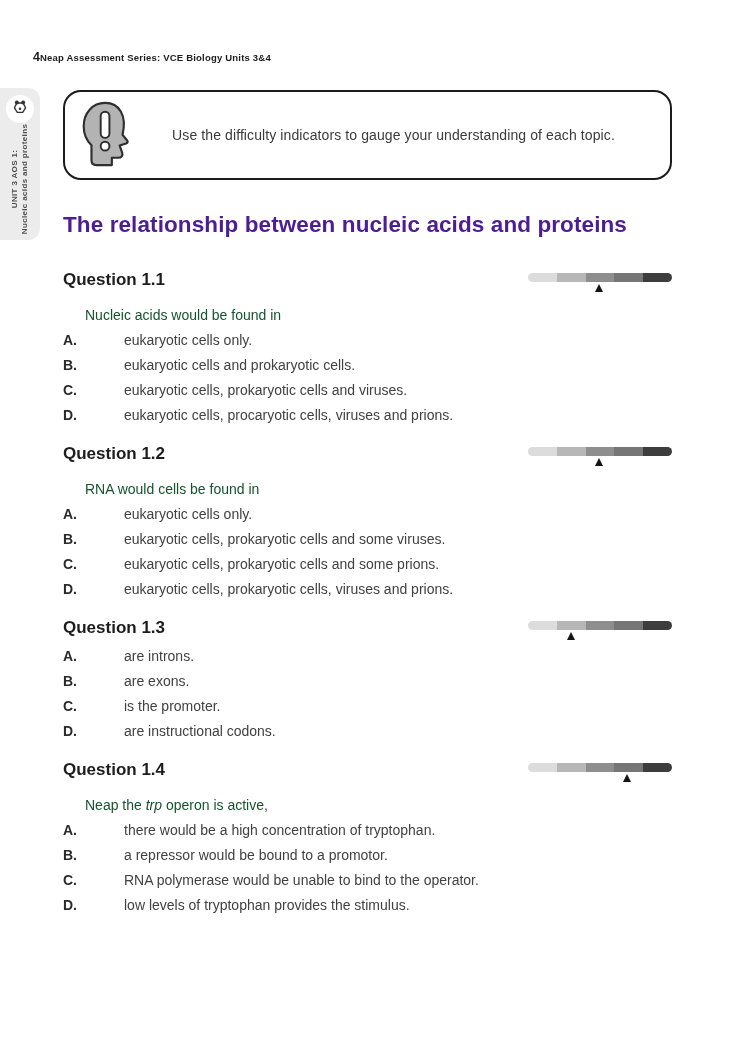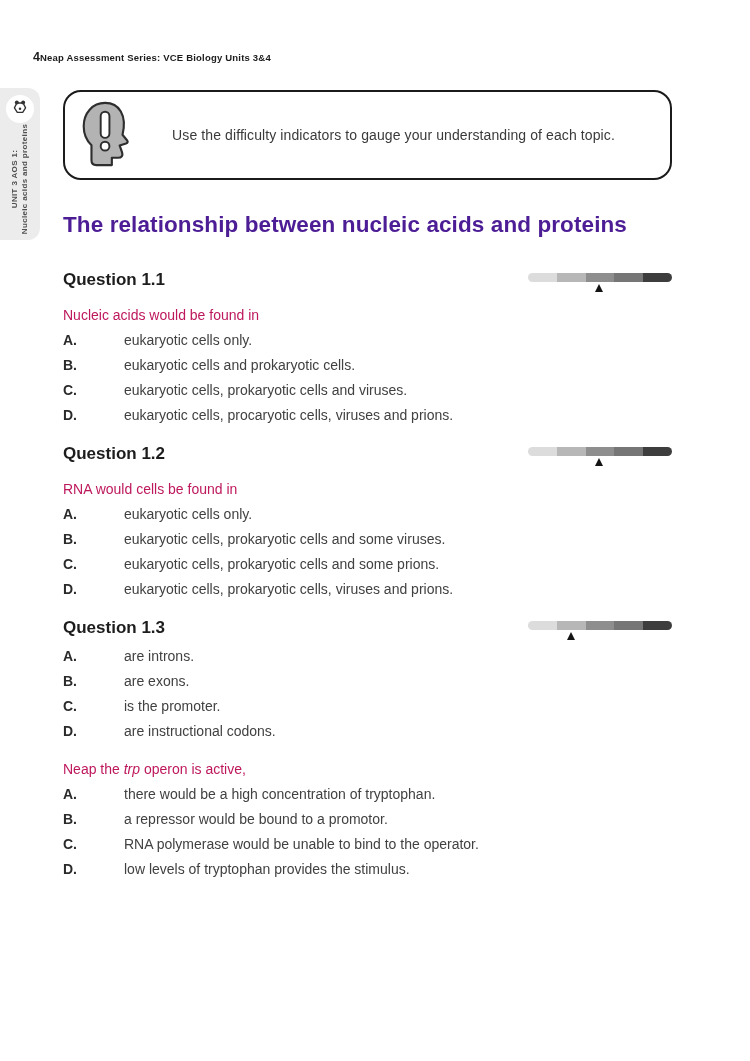--- a/index.html
+++ b/index.html
@@ -29,21 +29,21 @@
   .legend-label{position:absolute;top:20px;font-size:11.5px;color:#4a4a4a;white-space:nowrap;transform:translateX(-50%);}
 
   
   .content{position:absolute;left:63px;top:212px;width:609px;}
   .section-title{margin:0 0 32px 0;font-size:22.5px;font-weight:800;color:#4c1d95;letter-spacing:.1px;white-space:nowrap;}
 
   .question{margin-bottom:19px;}
   .q-head{display:flex;justify-content:space-between;align-items:flex-start;}
   .q-label{font-size:17px;font-weight:800;color:#1d1d1d;line-height:20px;}
   .q-diff{position:relative;width:144px;margin-top:3px;height:20px;}
-  .q-stem{margin-top:13px;font-size:14px;color:#be185d;line-height:19px;}
+  .q-stem{margin-top:13px;font-size:14px;color:#14532d;line-height:19px;margin-left:22px;}
   .q-stem .it{font-style:italic;}
   .q-options{margin-top:5px;}
   .opt{display:flex;margin-top:6px;font-size:14px;color:#414141;line-height:19px;}
   .opt-letter{flex:none;width:37px;font-weight:bold;color:#2a2a2a;}
   .opt-text{flex:1;margin-left:24px;}
 </style>
 </head>
 <body>
 
 <div class="page">
@@ -181,20 +181,33 @@
     <span class="opt-letter">C.</span>
     <span class="opt-text">is the promoter.</span>
   </div>
             <div class="opt">
     <span class="opt-letter">D.</span>
     <span class="opt-text">are instructional codons.</span>
   </div>
           </div>
   </div>
         <div class="question">
+    <div class="q-head">
+      <span class="q-label">Question 1.4</span>
+      <div class="q-diff">
+        <div class="dbar">
+                <div class="seg" style="background: rgb(220, 220, 220);"></div>
+                <div class="seg" style="background: rgb(183, 183, 183);"></div>
+                <div class="seg" style="background: rgb(142, 142, 142);"></div>
+                <div class="seg" style="background: rgb(118, 118, 118);"></div>
+                <div class="seg" style="background: rgb(61, 61, 61);"></div>
+              </div>
+        <div class="tri" style="left: 69%;"></div>
+      </div>
+    </div>
     <div class="q-stem"><span>Neap the </span><span class="it">trp</span><span> operon is active,</span></div>
     <div class="q-options">
             <div class="opt">
     <span class="opt-letter">A.</span>
     <span class="opt-text">there would be a high concentration of tryptophan.</span>
   </div>
             <div class="opt">
     <span class="opt-letter">B.</span>
     <span class="opt-text">a repressor would be bound to a promotor.</span>
   </div>

